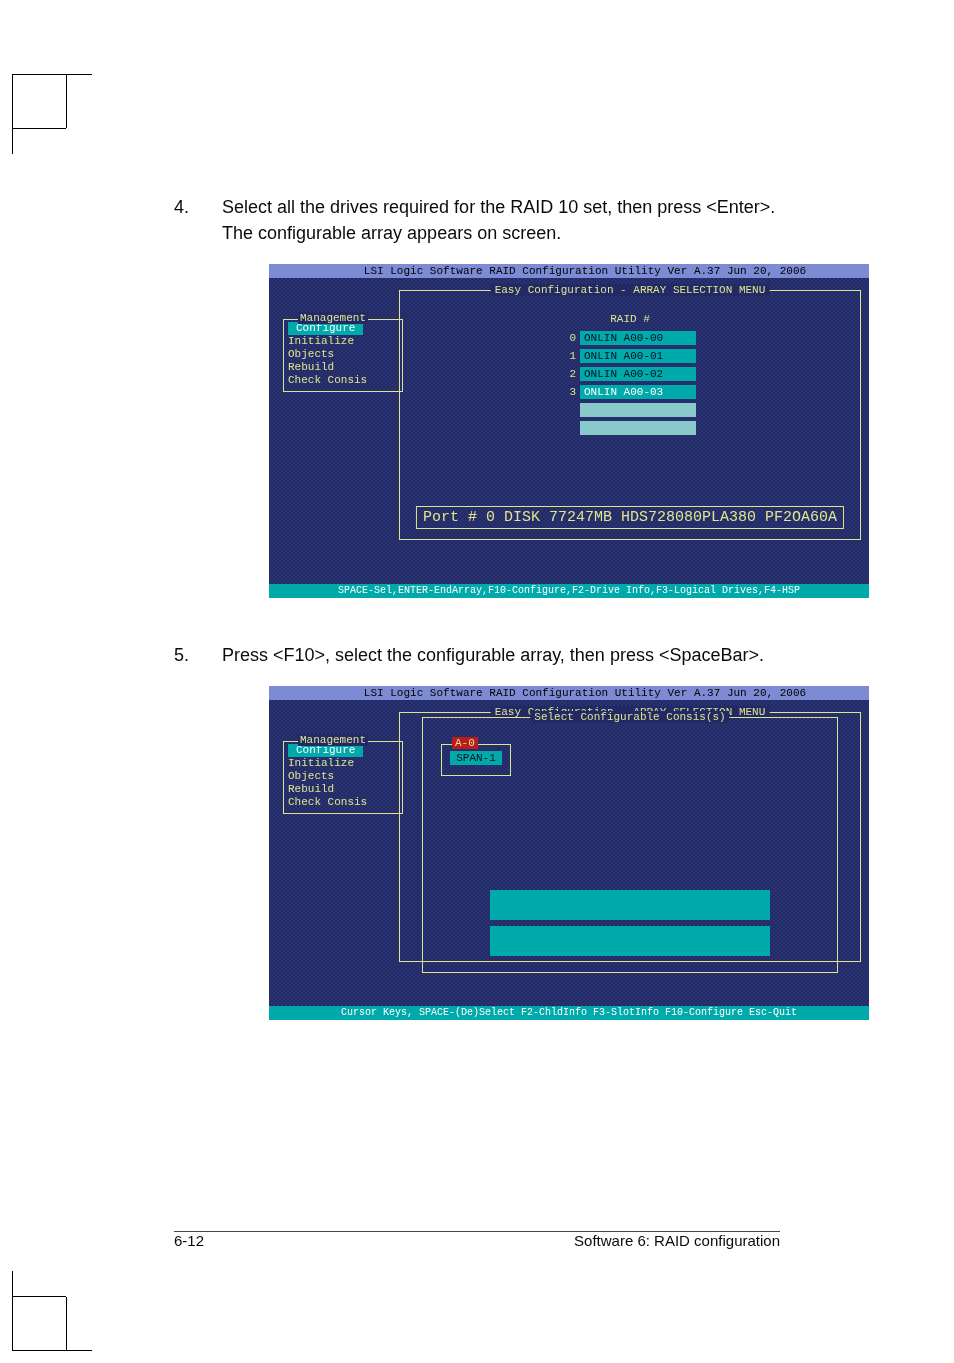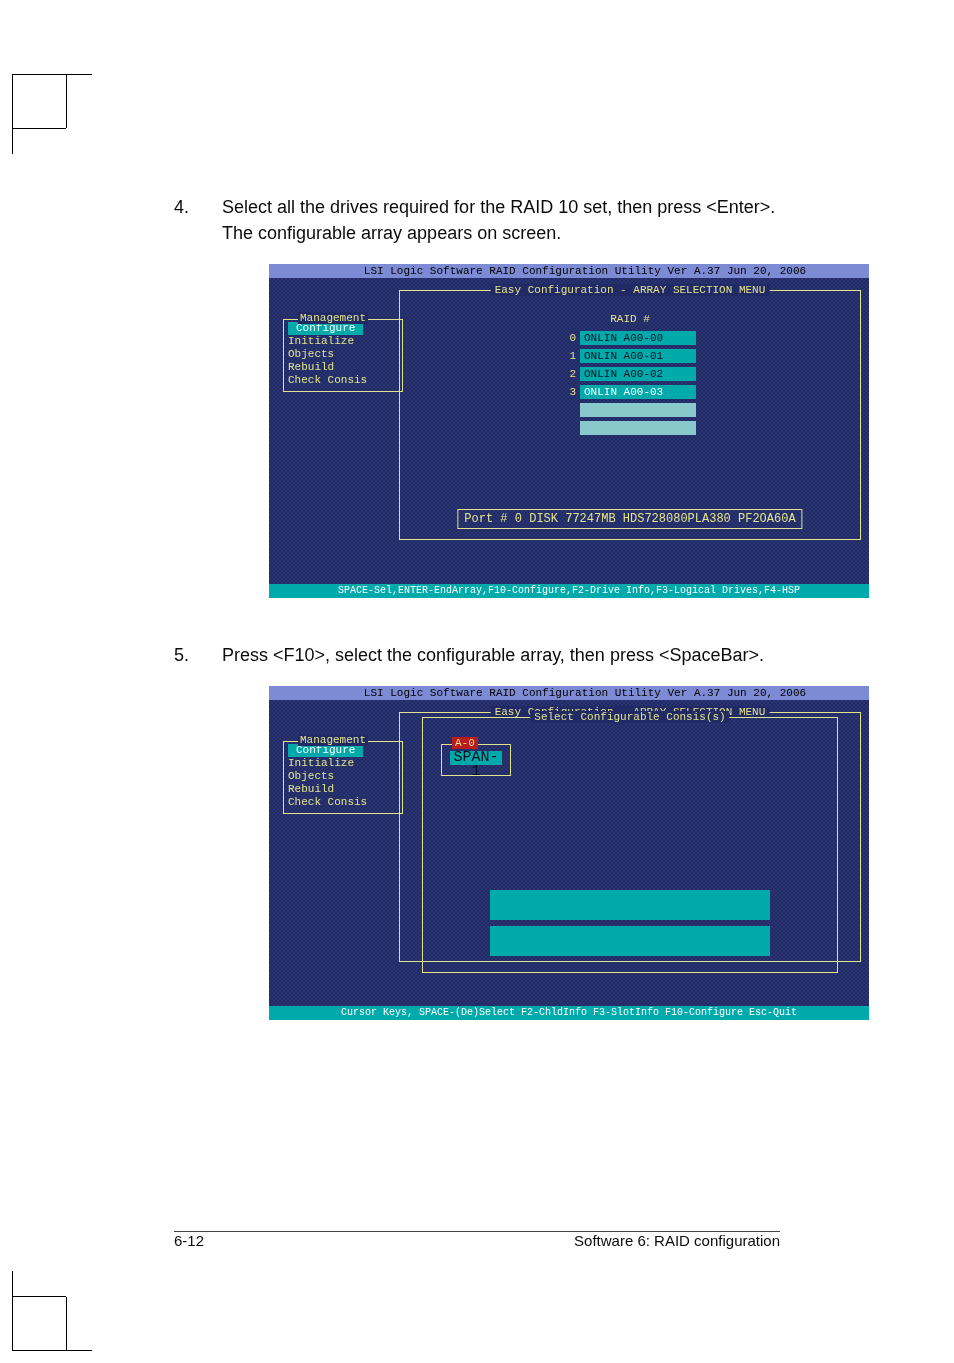--- a/index.html
+++ b/index.html
@@ -38,27 +38,27 @@
 
   .arrsel { position:absolute; top:26px; left:130px; right:8px; height:250px; border:1px solid #e0e48a;font-family:Liberation Mono, monospace; }
   .arrsel .atitle { position:absolute; top:-7px; left:50%; transform:translateX(-50%); background:#222a66; color:#e0e48a; padding:0 4px; font-size:11px; white-space:nowrap; }
   .arrsel .porthdr { color:#e0e48a; text-align:center; margin-top:22px; font-size:11px; }
   .arrsel .drives { margin-top:6px; }
   .arrsel .drow { display:flex; justify-content:center; gap:4px; margin-bottom:4px; align-items:center; }
   .arrsel .dnum { width:12px; text-align:right; color:#e0e48a; font-size:11px; }
   .arrsel .dval { width:116px; height:14px; background:#0aa; color:#012; font-size:11px; line-height:14px; padding-left:4px; }
   .arrsel .dval.last { color:#fff; }
   .arrsel .dempty { width:116px; height:14px; background:#89c9cc; }
-  .arrsel .pinfo { position:absolute; bottom:10px; left:50%; transform:translateX(-50%); border:1px solid #e0e48a; color:#e0e48a; font-size:12px; padding:2px 6px; white-space:nowrap; }
+  .arrsel .pinfo { position:absolute; bottom:10px; left:50%; transform:translateX(-50%); border:1px solid #e0e48a; color:#e0e48a; font-size:15px; padding:2px 6px; white-space:nowrap; }
 
   .inner { position:absolute; top:4px; left:22px; right:22px; height:256px; border:1px solid #e0e48a; }
   .inner .ititle { position:absolute; top:-7px; left:50%; transform:translateX(-50%); background:#222a66; color:#e0e48a; padding:0 4px; font-size:11px; white-space:nowrap; }
   .spanbox { position:absolute; top:26px; left:18px; width:70px; height:32px; border:1px solid #e0e48a; }
   .spanbox .a0 { position:absolute; top:-8px; left:10px; background:#b91c1c; color:#e0e48a; padding:0 3px; font-size:11px; }
-  .spanbox .spanv { margin:6px auto 0 auto; width:52px; height:14px; background:#0aa; color:#012; font-size:15px; line-height:14px; text-align:center; }
+  .spanbox .spanv { margin:6px auto 0 auto; width:52px; height:14px; background:#0aa; color:#012; font-size:11px; line-height:14px; text-align:center; }
   .panes { position:absolute; bottom:10px; left:50%; transform:translateX(-50%); width:280px; }
   .pane { width:280px; height:30px; background:#0aa; margin-bottom:6px; }
 
   .footer { position:absolute; left:64px; right:64px; bottom:40px; }
   .footline { border-top:1px solid #444; display:flex; justify-content:space-between; font-size:15px; }
 </style>
 </head>
 <body>
 
 <div class="crop-tl">

